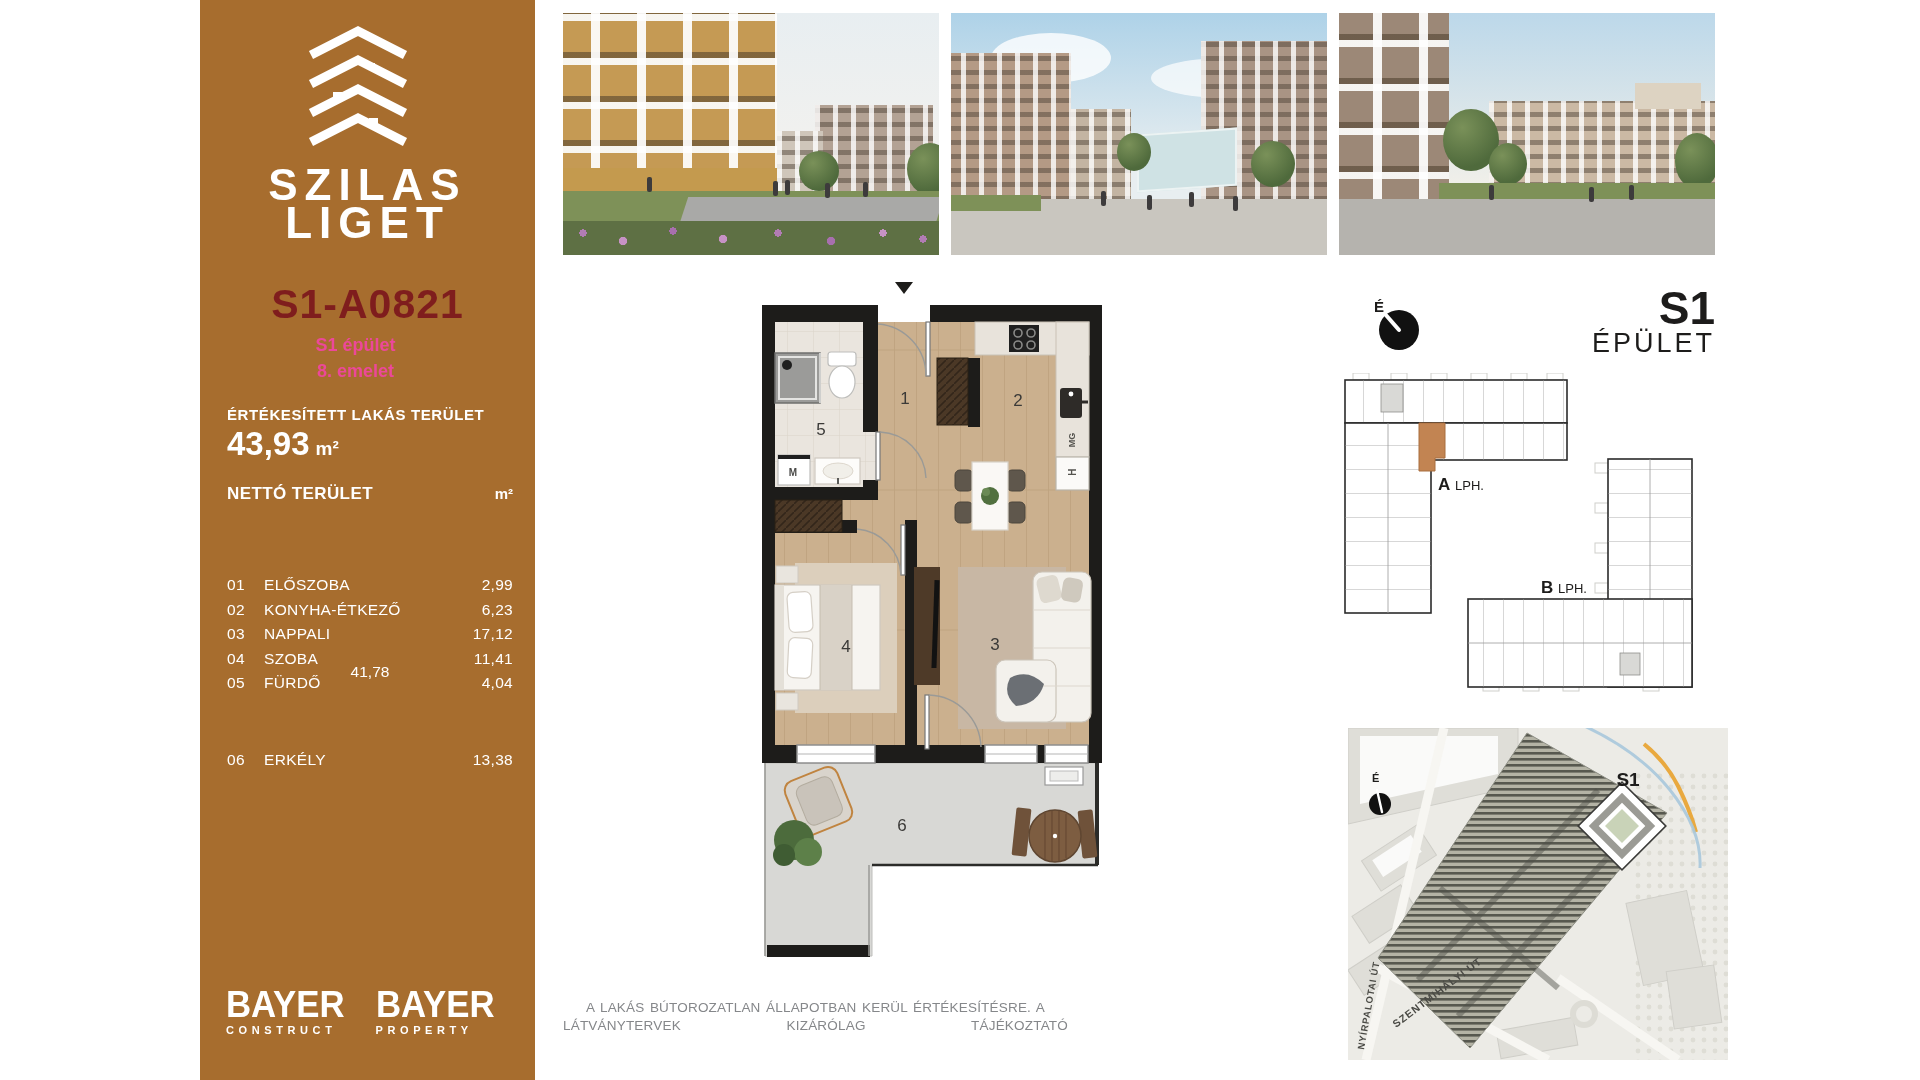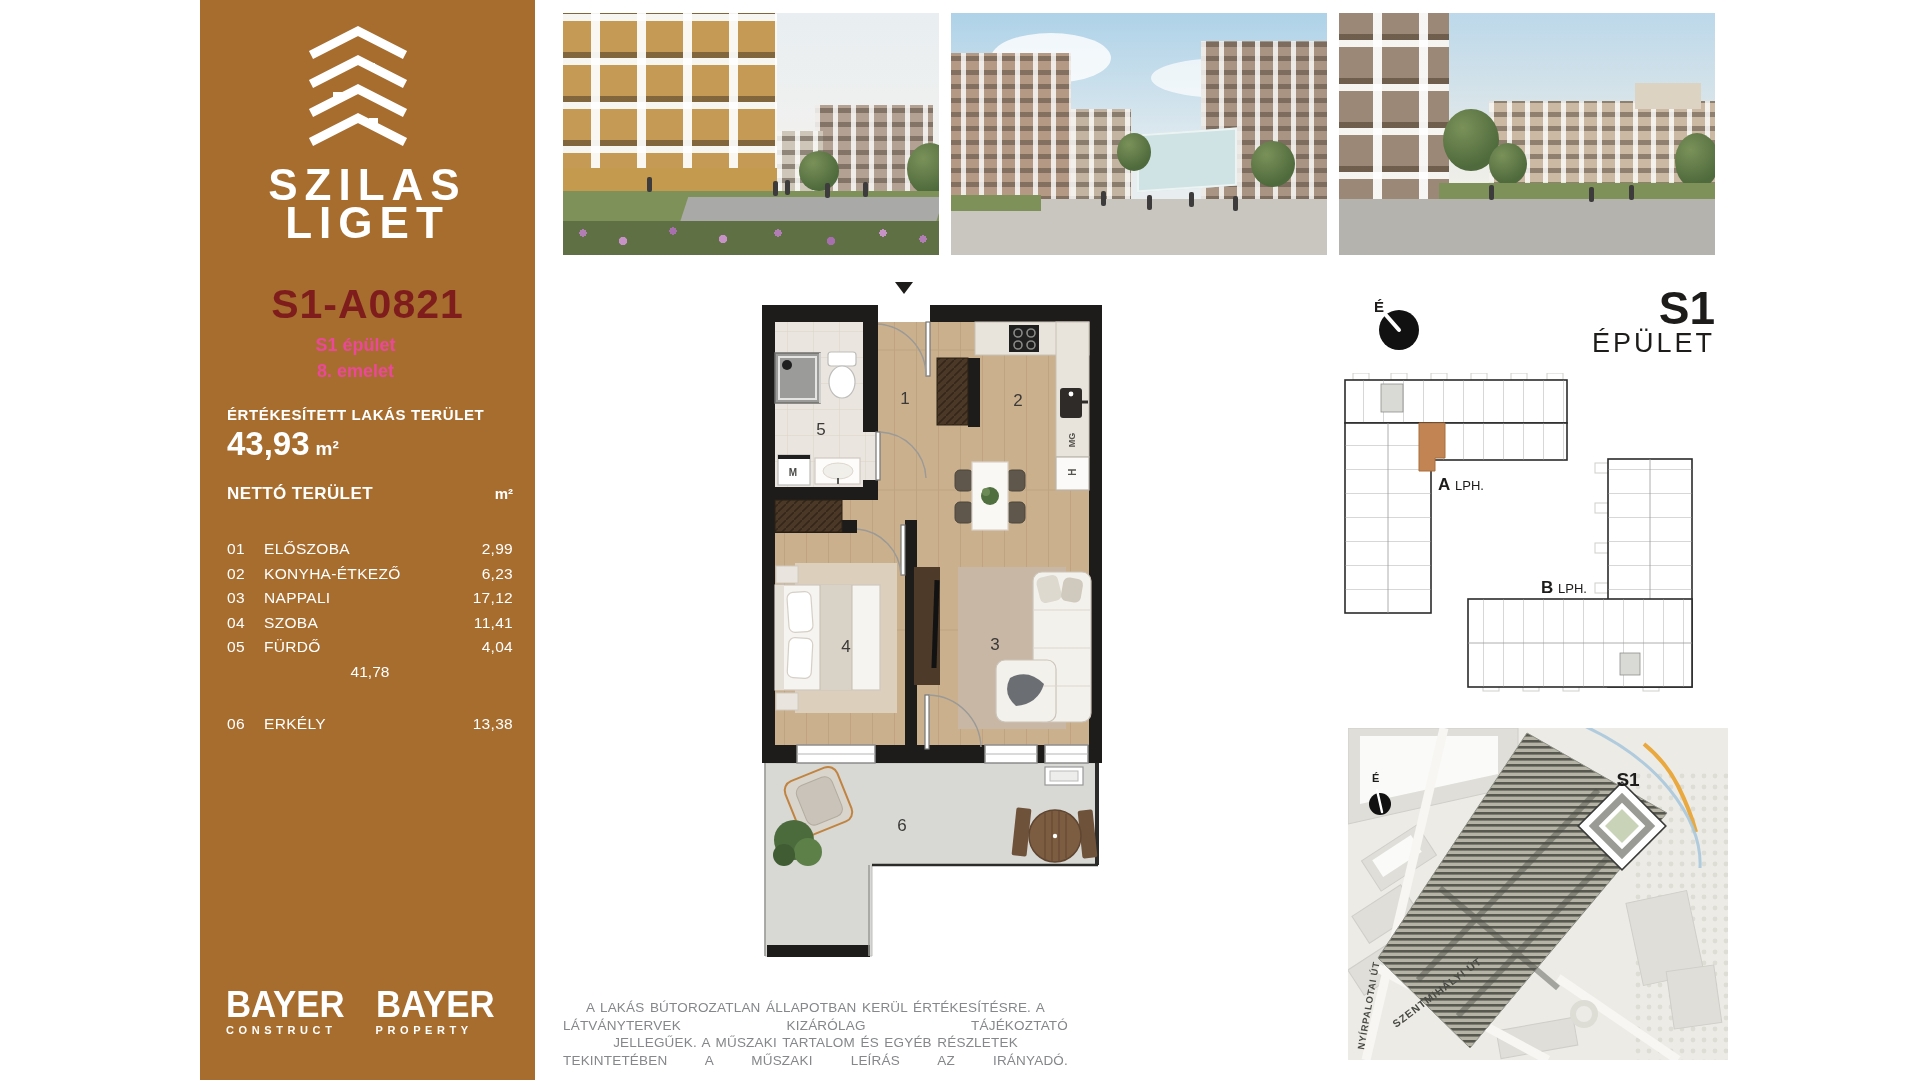--- a/index.html
+++ b/index.html
@@ -17,21 +17,21 @@
   .side-block{position:absolute;left:227px;width:286px;color:#fff;}
   .sold-label{top:406px;font-size:15px;font-weight:700;letter-spacing:.6px;}
   .sold-value{top:425px;font-size:33px;font-weight:700;}
   .sold-value .unit{font-size:19px;font-weight:700;margin-left:6px;}
   .net-head{top:484px;display:flex;justify-content:space-between;align-items:baseline;}
   .net-head .nh1{font-size:17px;font-weight:700;letter-spacing:.4px;}
   .net-head .nh2{font-size:15px;font-weight:700;}
   .rooms{top:540px;}
   .room-row{display:flex;align-items:baseline;height:24.6px;font-size:15.5px;font-weight:500;letter-spacing:.3px;}
   .room-row .num{width:37px;}
-  .room-row .nm{flex:1;}
+  .room-row .nm{flex:1;margin-top:36px;}
   .room-row .ar{text-align:right;}
   .total-row{height:24.6px;display:flex;justify-content:center;font-size:15.5px;font-weight:500;}
   .extra-row{margin-top:27px;}
   .logos{position:absolute;left:226px;top:988px;width:288px;display:flex;gap:11px;color:#fff;}
   .logo-box{flex:1;}
   .logo-big{font-size:37px;font-weight:900;letter-spacing:0;transform:scaleX(.94);transform-origin:left;white-space:nowrap;line-height:34px;}
   .logo-sub{font-size:11px;font-weight:700;letter-spacing:4.6px;white-space:nowrap;margin-top:2px;}
 
   
   .photo{position:absolute;top:13px;width:376px;height:242px;overflow:hidden;background:linear-gradient(#e8eef1,#f4f2ee 70%);}
@@ -507,16 +507,15 @@
         <line x1="34" y1="84" x2="29" y2="62" stroke="#ffffff" stroke-width="2.4" stroke-linecap="round"></line>
       </g>
 
       <text x="48" y="300" font-size="10.5" font-weight="700" fill="#4A4A45" letter-spacing="1" transform="rotate(-37 48 300)">SZENTMIHÁLYI ÚT</text>
       <text x="16" y="322" font-size="9.5" font-weight="700" fill="#4A4A45" letter-spacing=".8" transform="rotate(-80 16 322)">NYÍRPALOTAI ÚT</text>
     </svg>
   </div>
 
   <div class="disclaimer">
     <div>A LAKÁS BÚTOROZATLAN ÁLLAPOTBAN KERÜL ÉRTÉKESÍTÉSRE. A LÁTVÁNYTERVEK KIZÁRÓLAG TÁJÉKOZTATÓ</div>
-    <div>JELLEGŰEK. A MŰSZAKI TARTALOM ÉS EGYÉB RÉSZLETEK TEKINTETÉBEN A MŰSZAKI LEÍRÁS AZ IRÁNYADÓ.</div>
   </div>
 
 </div>
 
 </body></html>

